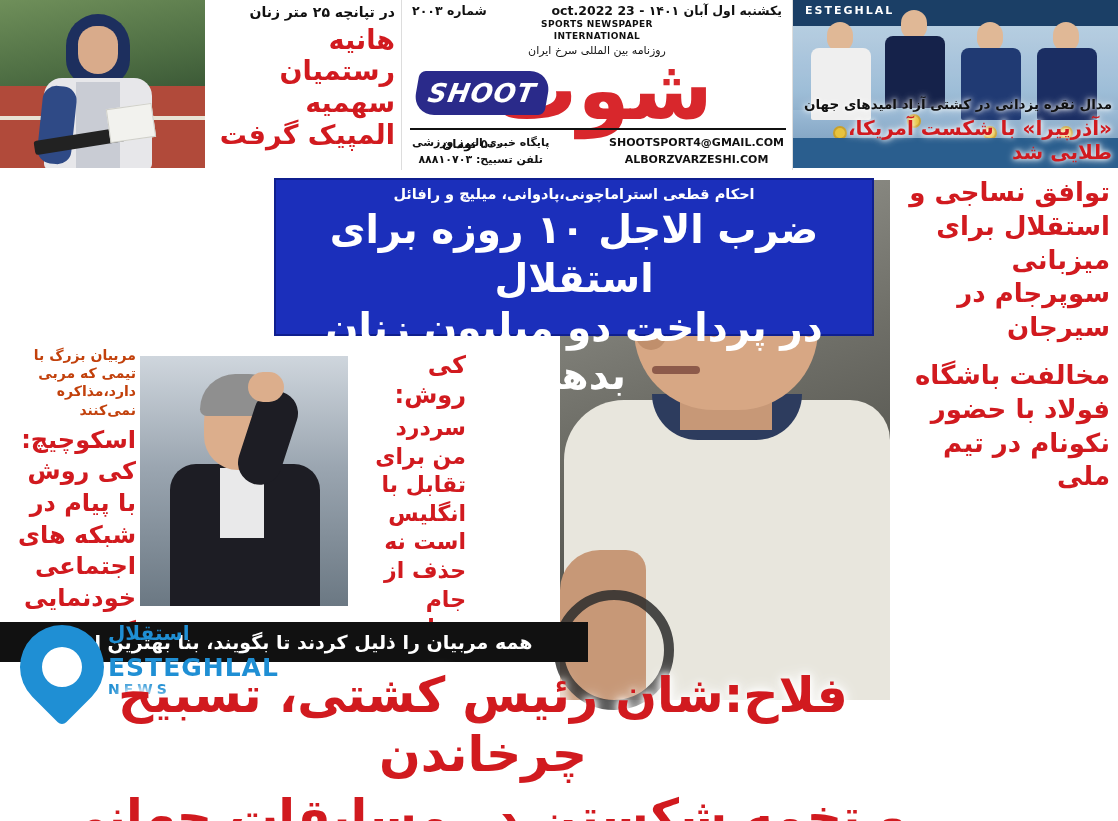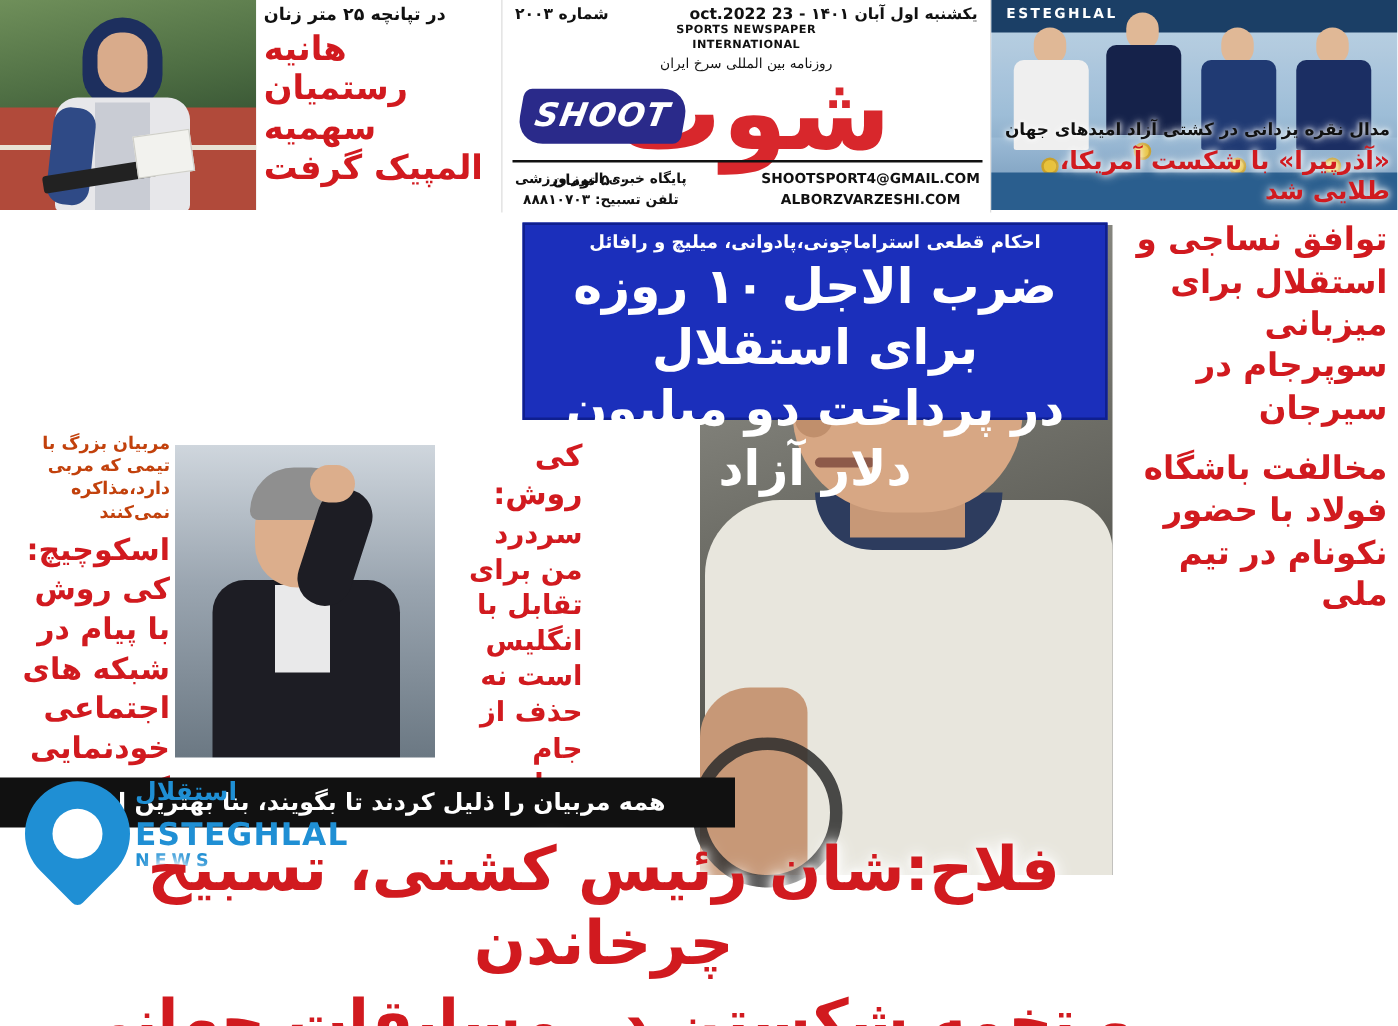--- a/index.html
+++ b/index.html
@@ -29,21 +29,21 @@
   .tl-photo .hijab { position:absolute; left:28px; top:0; width:64px; height:72px; background:#1d2f5e; border-radius:34px 34px 28px 28px; }
   .tl-photo .face { position:absolute; left:40px; top:12px; width:40px; height:48px; background:#d9ab8b; border-radius:20px 20px 22px 22px; }
   .tl-photo .body { position:absolute; left:6px; top:64px; width:108px; height:92px; background:#e7e7ea; border-radius:18px 18px 6px 6px; }
   .tl-photo .sleeve { position:absolute; left:2px; top:72px; width:34px; height:78px; background:#2f4a86; border-radius:14px; transform:rotate(6deg); }
   .tl-photo .vest { position:absolute; left:38px; top:68px; width:44px; height:86px; background:#c9ccd4; }
   .tl-photo .card { position:absolute; left:70px; top:92px; width:46px; height:34px; background:#f2f2ee; border:1px solid #cfcfc9; transform:rotate(-8deg); }
   .tl-photo .gun { position:absolute; left:-4px; top:120px; width:92px; height:14px; background:#222; border-radius:3px; transform:rotate(-9deg); }
 
   .tl-headline {
     position:absolute; left:205px; top:0; width:196px; height:168px;
-    background:#ffffff; padding:4px 6px 4px 6px; text-align:left;
+    background:#ffffff; padding:4px 6px 4px 6px; text-align:right;
     direction:rtl;
   }
   .tl-sub { font-size:14px; font-weight:bold; color:#111; line-height:1.25; }
   .tl-main { font-size:27px; font-weight:bold; color:#d11a1f; line-height:1.18; margin-top:2px; letter-spacing:-0.5px; }
 
   
   .masthead { position:absolute; left:401px; top:0; width:392px; height:170px; background:#fff; border-left:1px solid #ddd; border-right:1px solid #ddd; }
   .mh-dateline {
     display:flex; justify-content:space-between; align-items:center;
     padding:3px 10px 0 10px; font-size:12.5px; font-weight:bold; color:#111; direction:rtl;
@@ -98,21 +98,21 @@
   .main { position:absolute; top:170px; left:0; width:1118px; height:651px; }
 
   
   .col-right { position:absolute; right:0; top:0; width:228px; height:470px; background:#fff; padding:6px 8px; direction:rtl; text-align:right; }
   .cr-b1 { font-size:26px; font-weight:bold; color:#d11a1f; line-height:1.3; }
   .cr-sep { height:14px; }
   .cr-b2 { font-size:26px; font-weight:bold; color:#d11a1f; line-height:1.3; }
 
   
   .blue-box {
-    position:absolute; right:232px; top:8px; width:468px; height:158px;
+    position:absolute; right:244px; top:8px; width:600px; height:158px;
     background:#1b2fbb; color:#fff; direction:rtl; text-align:center;
     padding:6px 12px; border:2px solid #0f1f8f;
   }
   .blue-kicker { font-size:14.5px; font-weight:bold; color:#fff; margin-bottom:4px; }
   .blue-line { font-size:39px; font-weight:bold; line-height:1.25; letter-spacing:-0.5px; }
 
   
   .man-photo {
     position:absolute; right:228px; top:10px; width:330px; height:520px;
   }
@@ -288,21 +288,21 @@
       <div class="mp-eye"></div>
       <div class="mp-nose"></div>
       <div class="mp-mouth"></div>
       <div class="mp-arm"></div>
       <div class="mp-wheel"></div>
     </div>
 
     <div class="blue-box">
       <div class="blue-kicker">احکام قطعی استراماچونی،پادوانی، میلیچ و رافائل</div>
       <div class="blue-line">ضرب الاجل ۱۰ روزه برای استقلال</div>
-      <div class="blue-line">در پرداخت دو میلیون دلار آزاد</div>
+      <div class="blue-line">در پرداخت دو میلیون زنان بدهی</div>
     </div>
 
     <div class="q-photo">
       <div class="qp-torso"></div>
       <div class="qp-shirt"></div>
       <div class="qp-head"></div>
       <div class="qp-hair"></div>
       <div class="qp-arm"></div>
       <div class="qp-hand"></div>
     </div>

